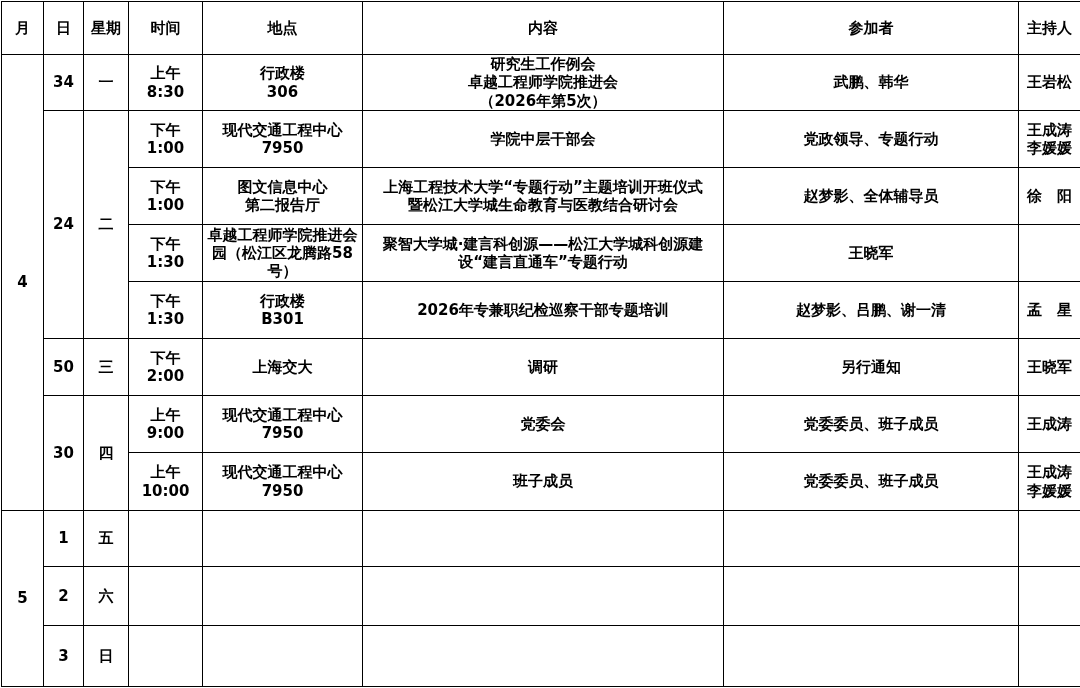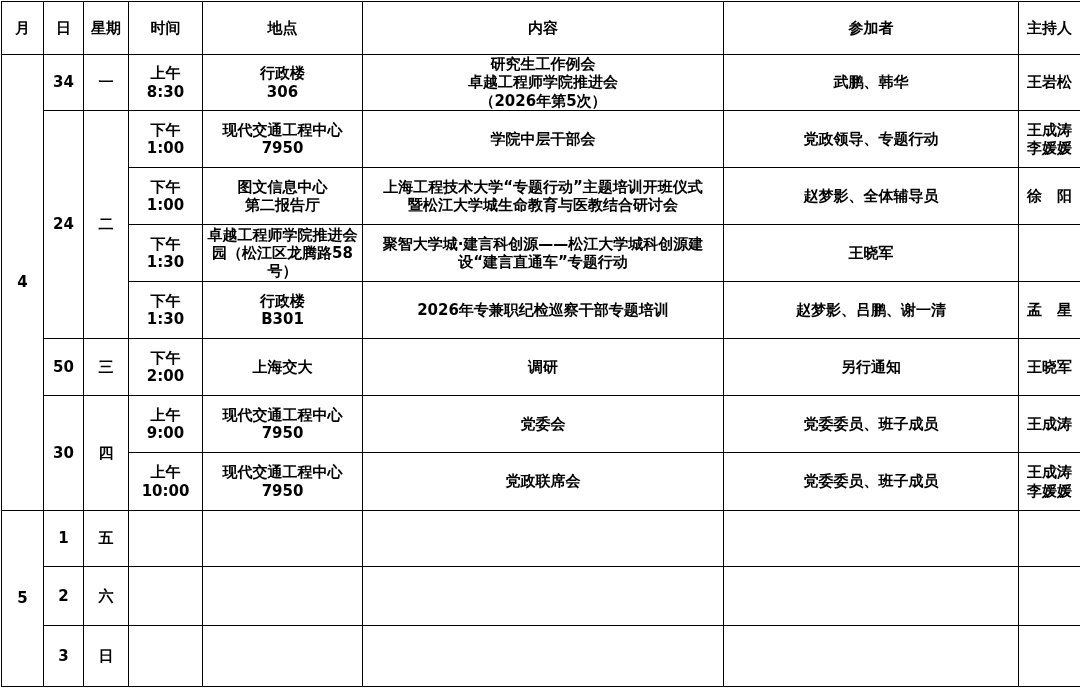--- a/index.html
+++ b/index.html
@@ -144,21 +144,21 @@
 7950</td>
       <td>党委会</td>
       <td>党委委员、班子成员</td>
       <td>王成涛</td>
     </tr>
     <tr class="r8">
       <td>上午
 10:00</td>
       <td>现代交通工程中心
 7950</td>
-      <td>党政联席会</td>
+      <td>班子成员</td>
       <td>党委委员、班子成员</td>
       <td>王成涛
 李媛媛</td>
     </tr>
     <tr class="r9">
       <td rowspan="3">5</td>
       <td>1</td>
       <td>五</td>
       <td></td>
       <td></td>

